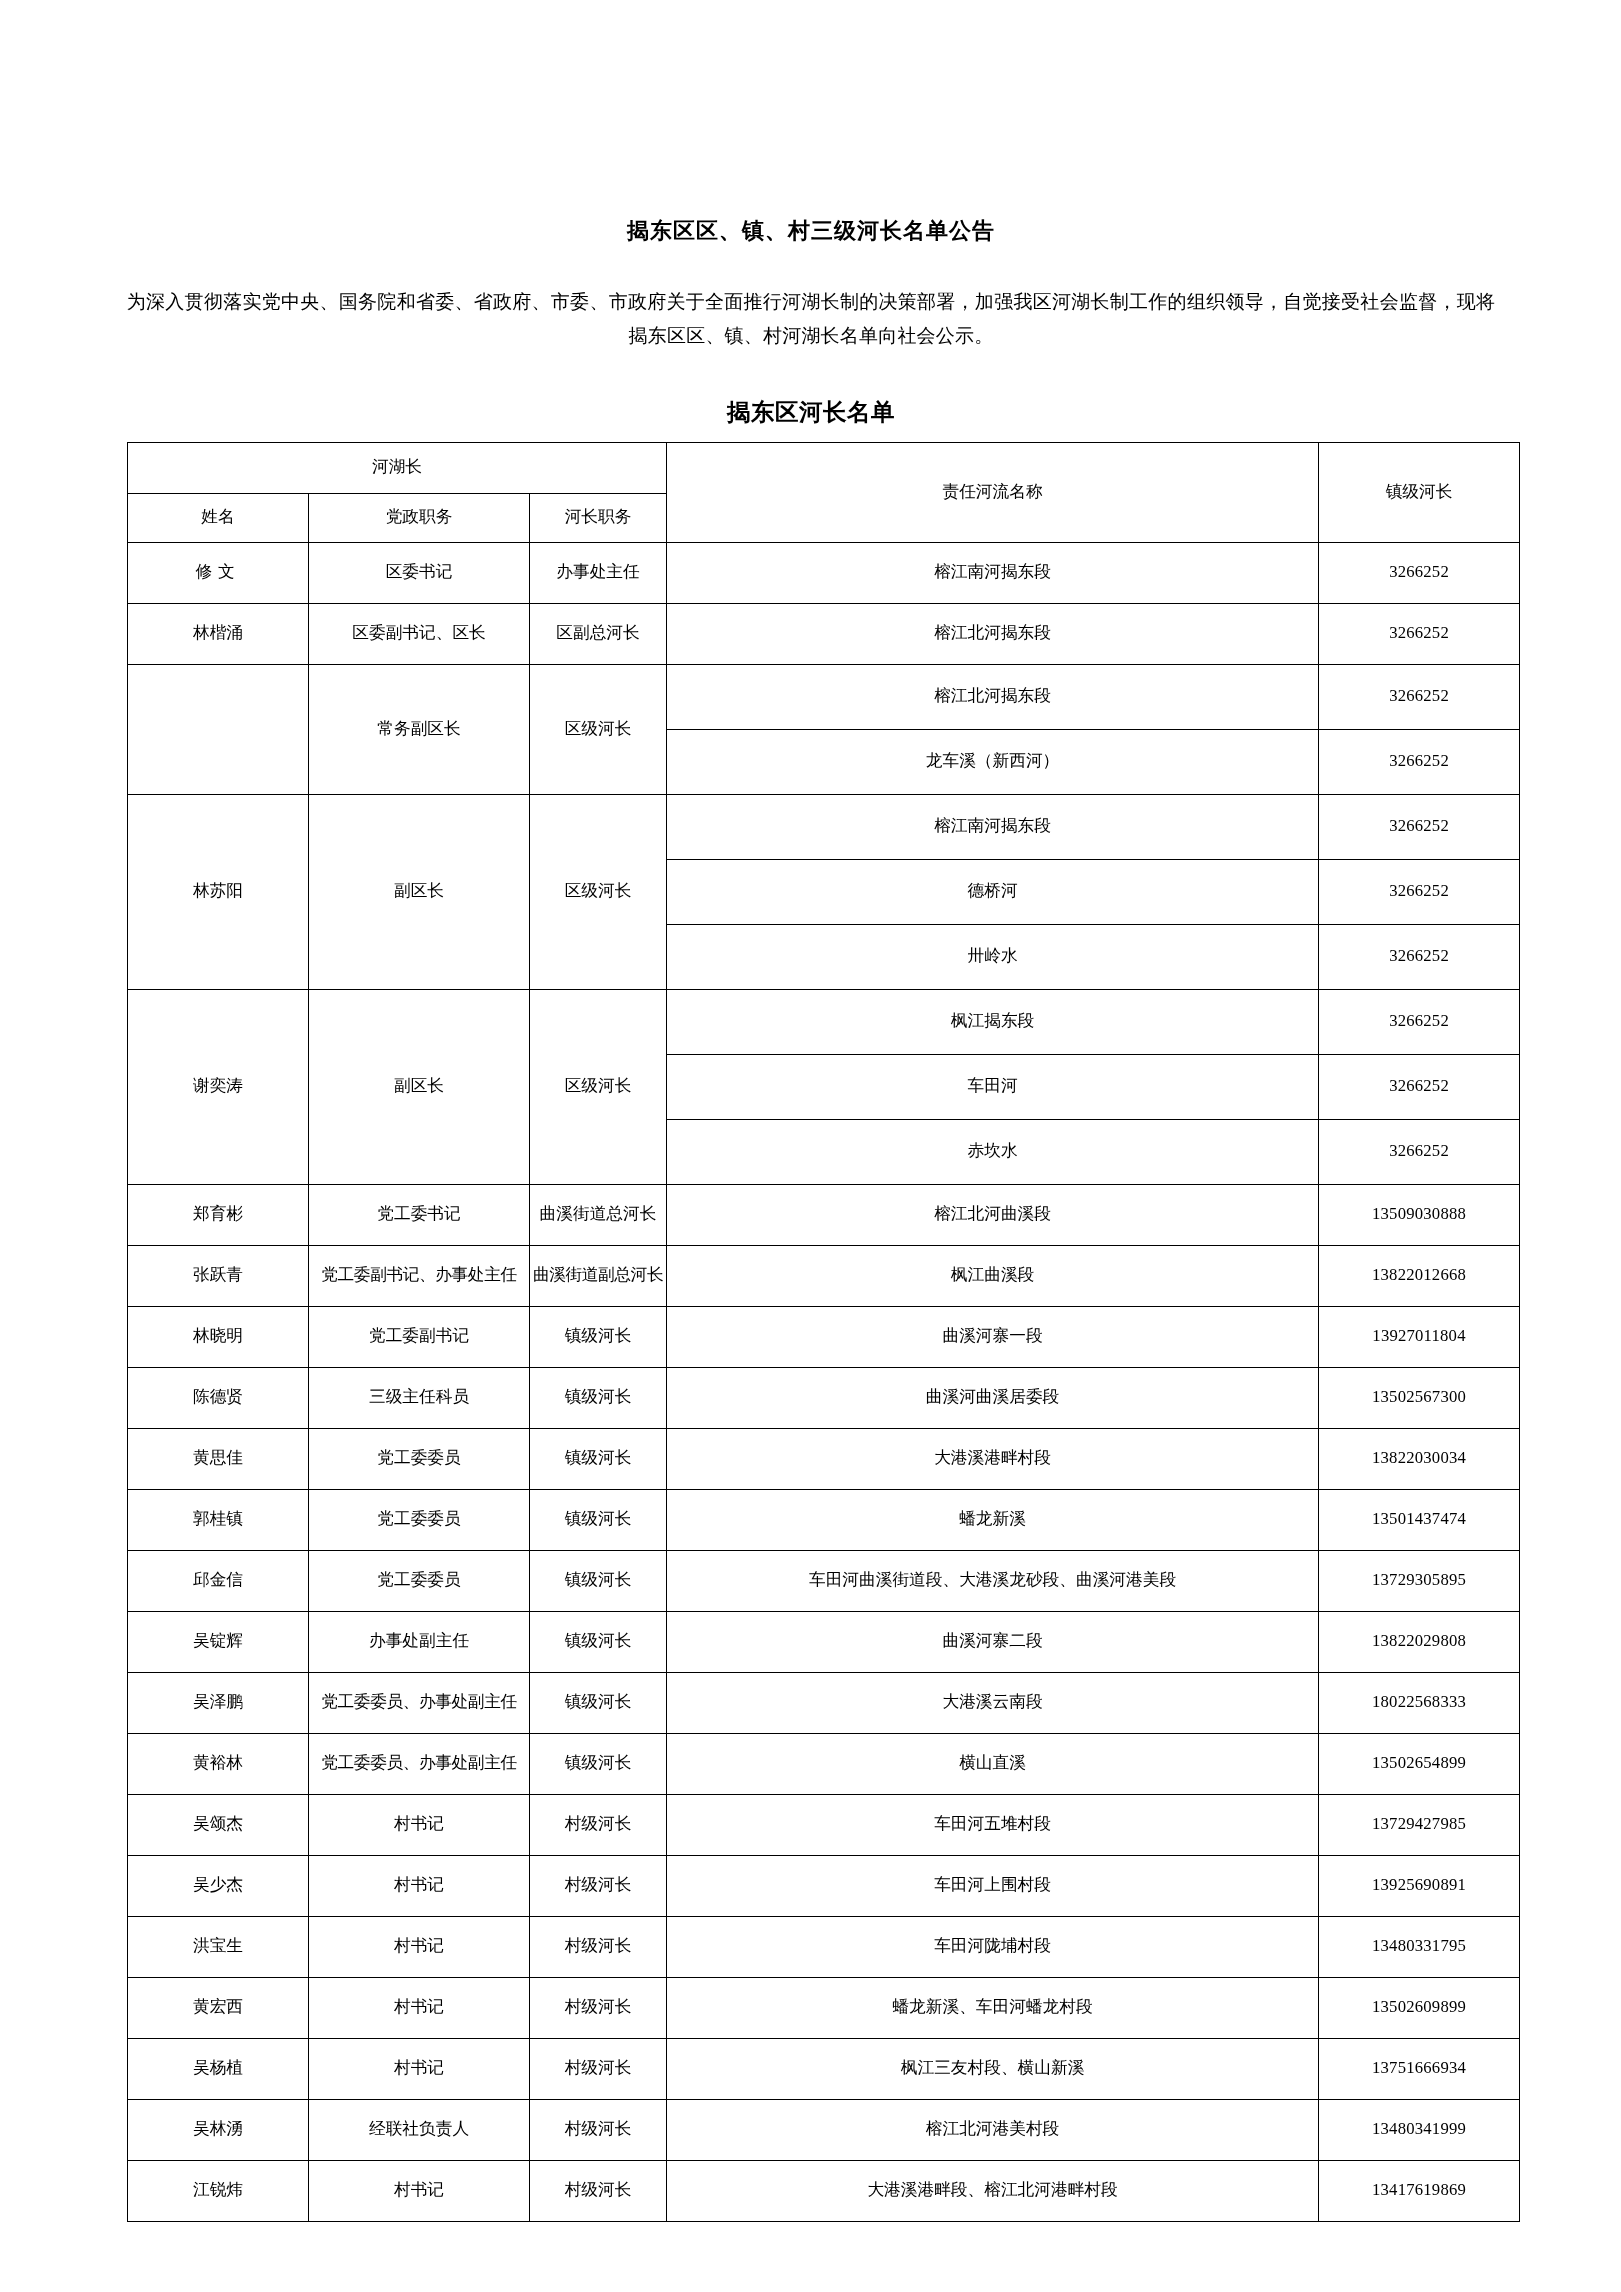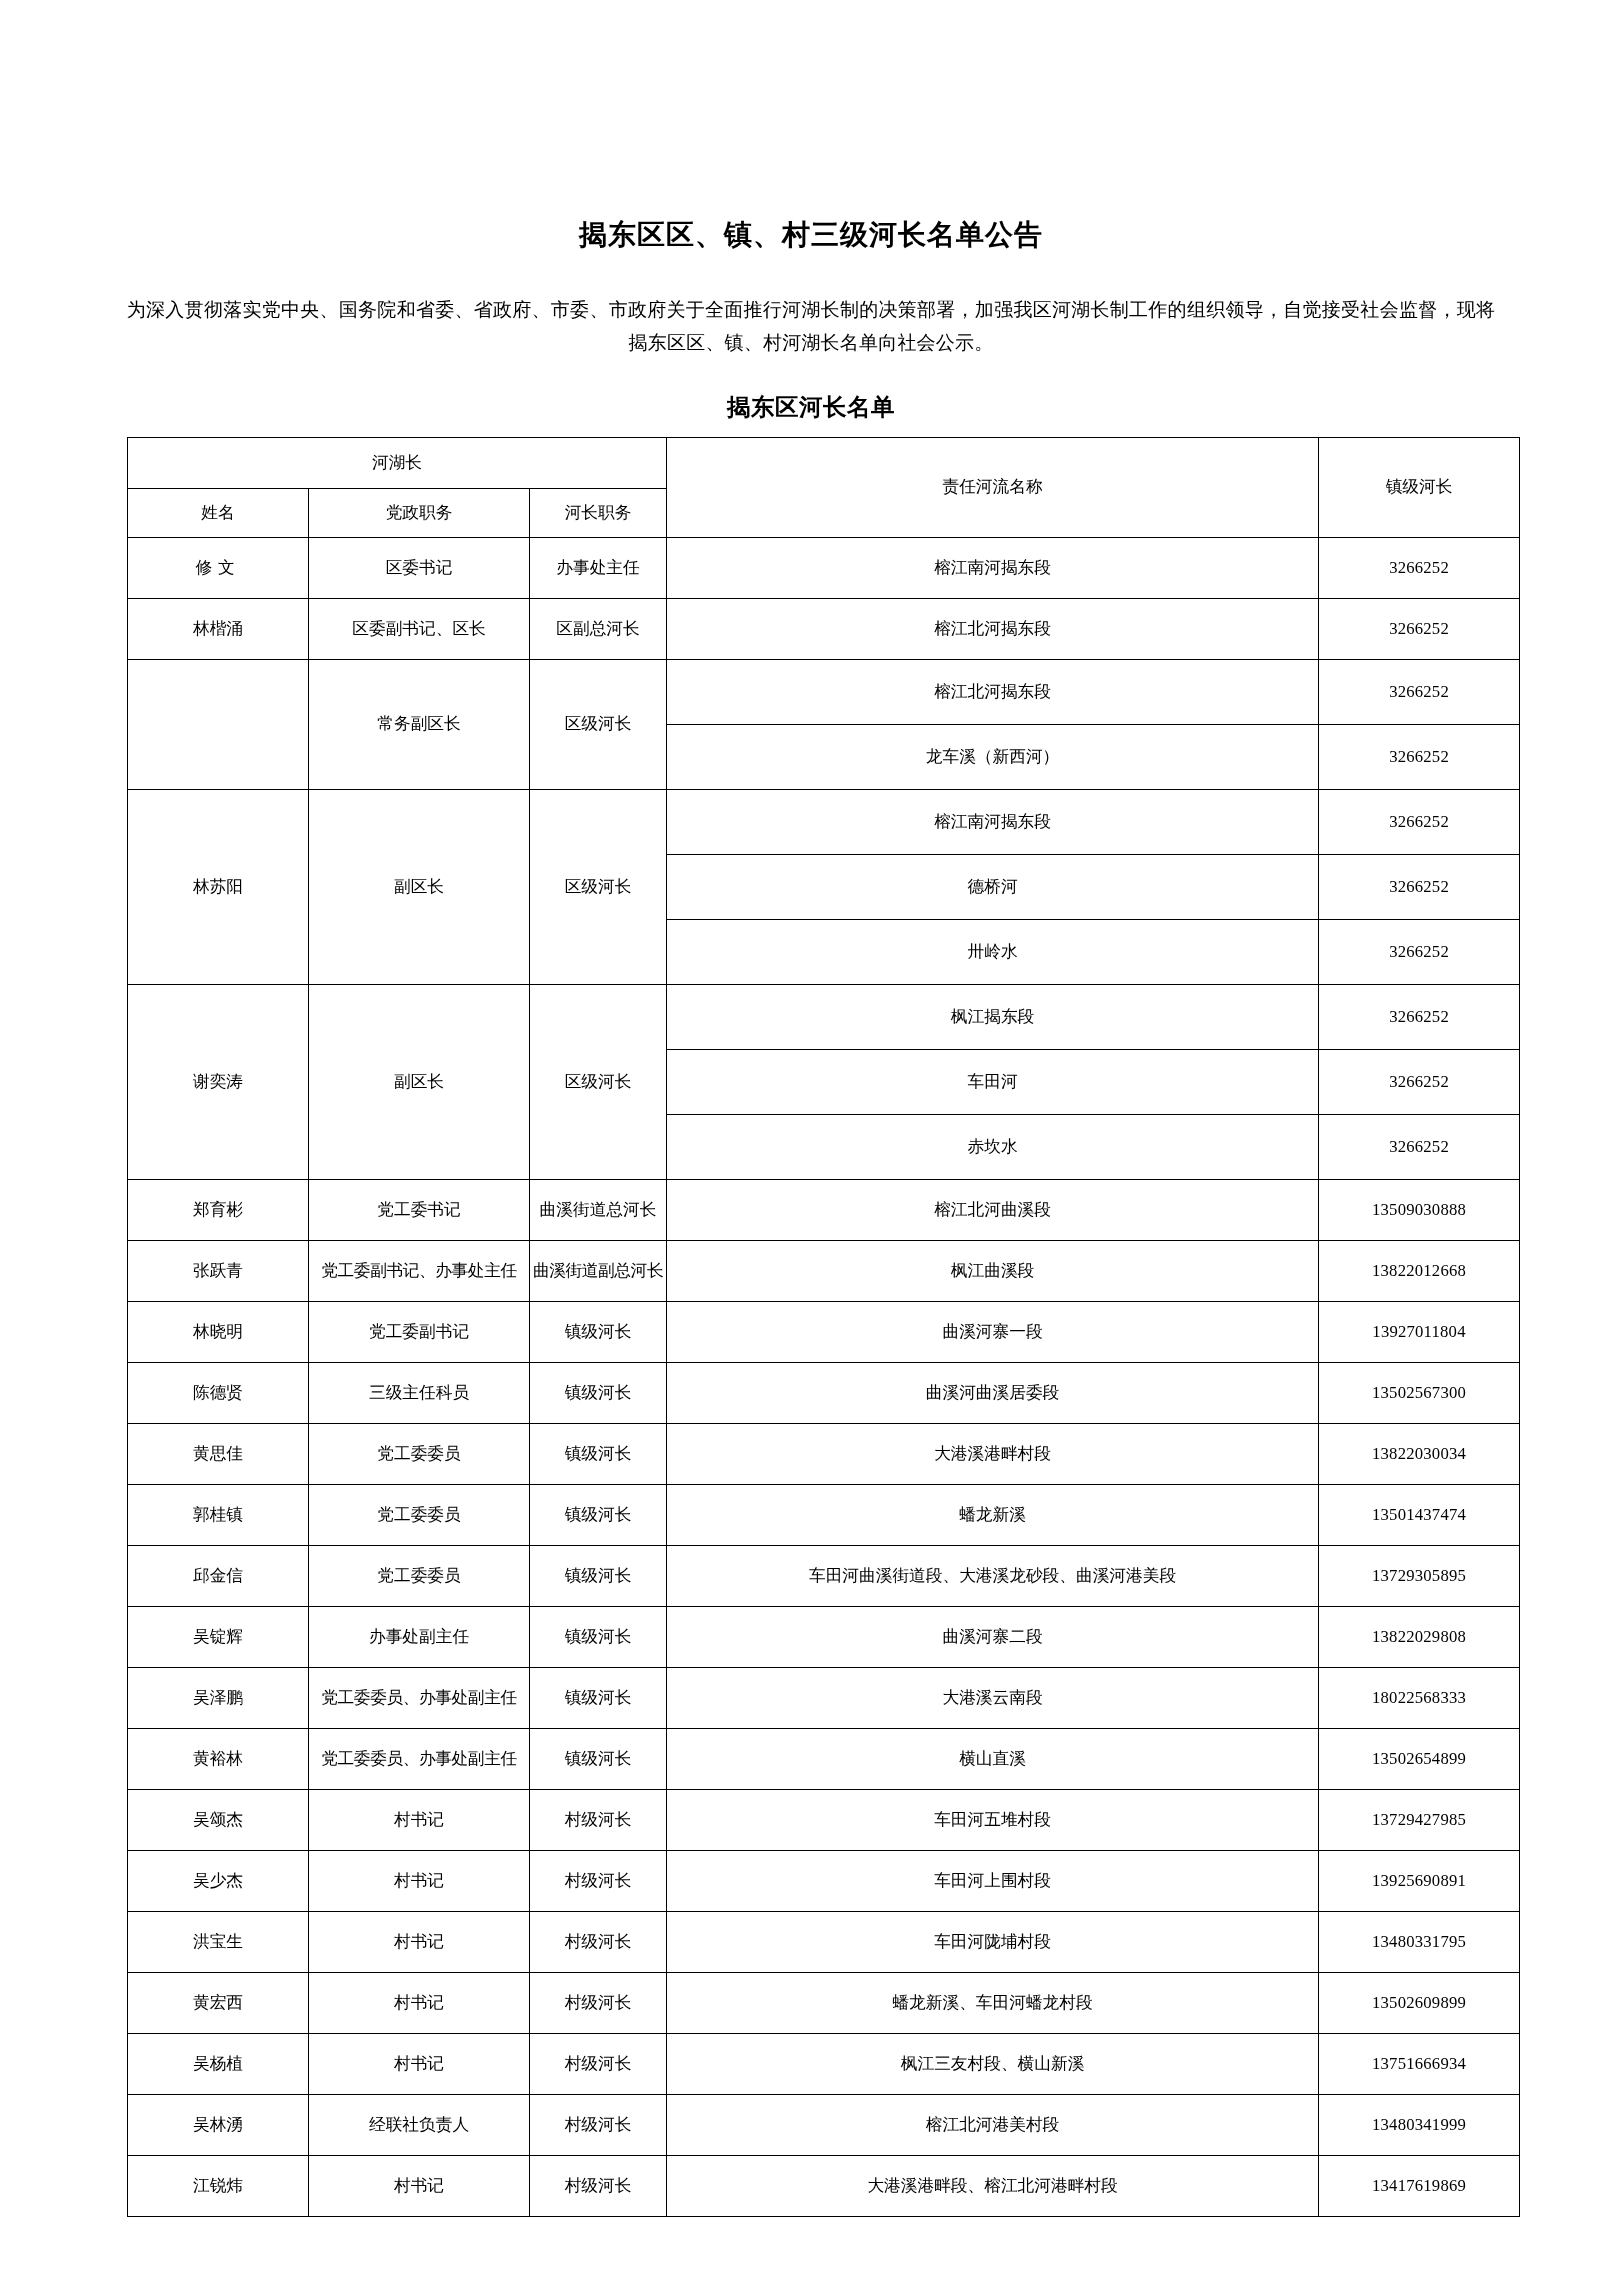--- a/index.html
+++ b/index.html
@@ -22,41 +22,41 @@
     overflow: hidden;
   }
   .content {
     position: absolute;
     left: 115px;
     top: 0;
     width: 1392px;
   }
   .doc-title {
     text-align: center;
-    font-size: 28px;
+    font-size: 22px;
     font-weight: bold;
     letter-spacing: 1px;
     margin-top: 218px;
     line-height: 1.2;
   }
   .doc-paragraph {
     margin-top: 41px;
     font-size: 19px;
     line-height: 1.75;
     text-align: justify;
     text-align-last: center;
     text-indent: 0;
     letter-spacing: 0.2px;
     padding: 0 11.8px;
   }
   .table-title {
     text-align: center;
     font-size: 23.5px;
     font-weight: bold;
-    margin-top: 32px;
+    margin-top: 44px;
     margin-bottom: 13.7px;
     letter-spacing: 0.5px;
   }
   table.roster {
     border-collapse: collapse;
     width: 1392px;
     table-layout: fixed;
     margin: 12px;
   }
   table.roster th,

